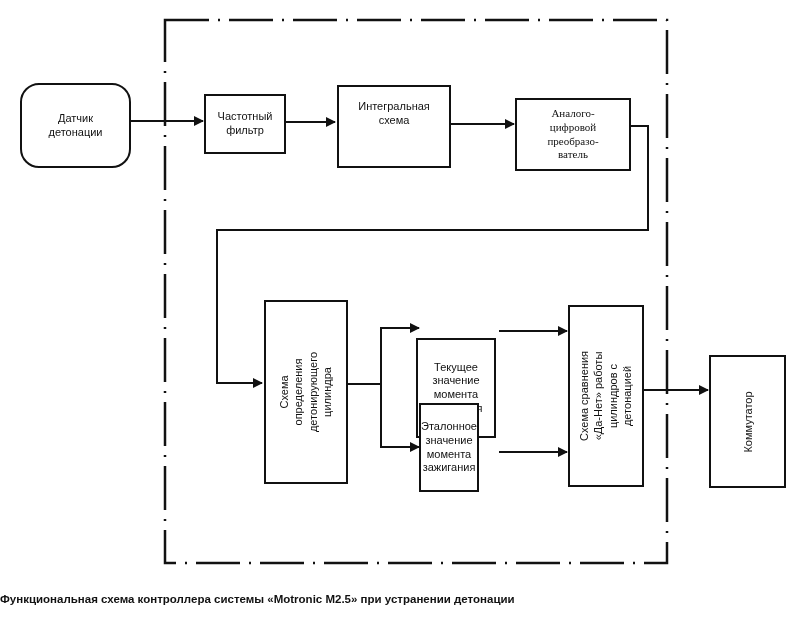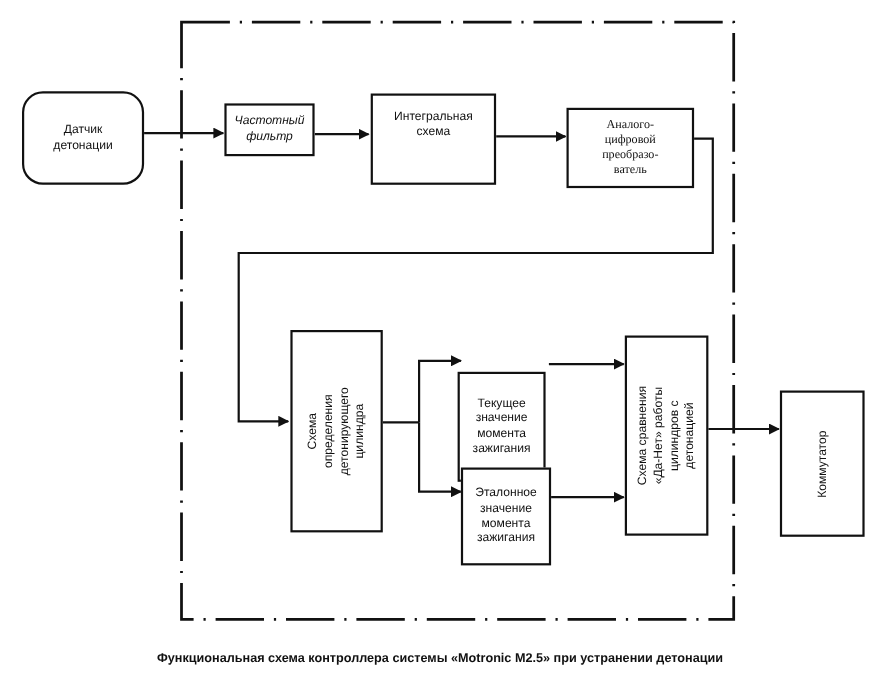--- a/index.html
+++ b/index.html
@@ -4,21 +4,21 @@
 <style>
   html, body { margin: 0; padding: 0; background: #ffffff; }
   body { width: 800px; height: 620px; position: relative; overflow: hidden;
          font-family: "Liberation Sans", sans-serif; color: #111; }
   #wires { position: absolute; left: 0; top: 0; }
   .box { position: absolute; border: 2px solid #111; background: #fff; box-sizing: border-box;
          display: flex; align-items: center; justify-content: center; text-align: center; }
   .lbl { font-size: 11px; line-height: 1.25; white-space: pre-line; display: block; }
   .rot { position: absolute; left: 50%; top: 50%; transform: translate(-50%, -50%) rotate(-90deg);
          white-space: pre-line; font-size: 11px; line-height: 1.3; text-align: center; width: 190px; }
-  .caption { position: absolute; left: 0; width: 800px; top: 593px; text-align: center;
+  .caption { position: absolute; left: 0; width: 800px; top: 593px; 
              font-size: 11.5px; font-weight: bold; }
 </style>
 </head>
 <body>
 
 <svg id="wires" width="800" height="620">
   <defs>
     <marker id="arr" markerWidth="10" markerHeight="10" refX="9" refY="5" orient="auto" markerUnits="userSpaceOnUse">
       <path d="M0,0 L10,5 L0,10 z" fill="#111"></path>
     </marker>
@@ -35,21 +35,21 @@
   <polyline points="381,384 381,447 419,447" fill="none" stroke="#111" stroke-width="2" marker-end="url(#arr)"></polyline>
   <line x1="499" y1="331" x2="567" y2="331" stroke="#111" stroke-width="2" marker-end="url(#arr)"></line>
   <line x1="499" y1="452" x2="567" y2="452" stroke="#111" stroke-width="2" marker-end="url(#arr)"></line>
   <line x1="643" y1="390" x2="708" y2="390" stroke="#111" stroke-width="2" marker-end="url(#arr)"></line>
 </svg>
 
 <div class="box" style="left:20px;top:83px;width:111px;height:85px;border-radius:19px;">
   <span class="lbl">Датчик
 детонации</span>
 </div>
-<div class="box" style="left:204px;top:94px;width:82px;height:48px;font-style:italic;">
+<div class="box" style="left:204px;top:94px;width:82px;height:60px;">
   <span class="lbl">Частотный
 фильтр</span>
 </div>
 <div class="box" style="left:337px;top:85px;width:114px;height:83px;">
   <span class="lbl" style="margin-top:-26px;">Интегральная
 схема</span>
 </div>
 <div class="box" style="left:515px;top:98px;width:116px;height:73px;font-family:Liberation Serif, serif;">
   <span class="lbl">Аналого-
 цифровой
@@ -61,21 +61,21 @@
 определения
 детонирующего
 цилиндра</span>
 </div>
 <div class="box" style="left:416px;top:304px;width:80px;height:100px;margin-top:34px;">
   <span class="lbl">Текущее
 значение
 момента
 зажигания</span>
 </div>
-<div class="box" style="left:419px;top:425px;width:82px;height:89px;">
+<div class="box" style="left:419px;top:403px;width:60px;height:89px;">
   <span class="lbl">Эталонное
 значение
 момента
 зажигания</span>
 </div>
 <div class="box" style="left:568px;top:305px;width:76px;height:182px;">
   <span class="rot">Схема сравнения
 «Да-Нет» работы
 цилиндров с
 детонацией</span>

